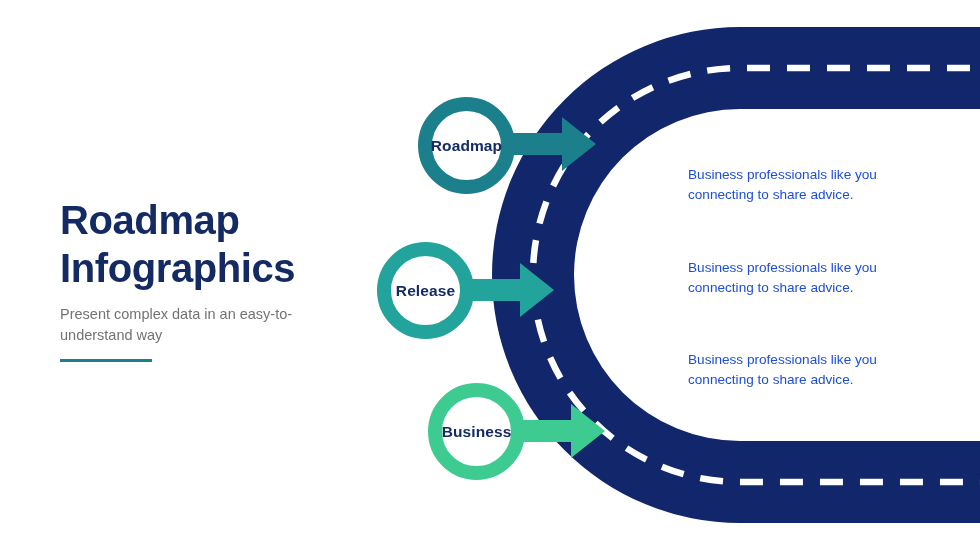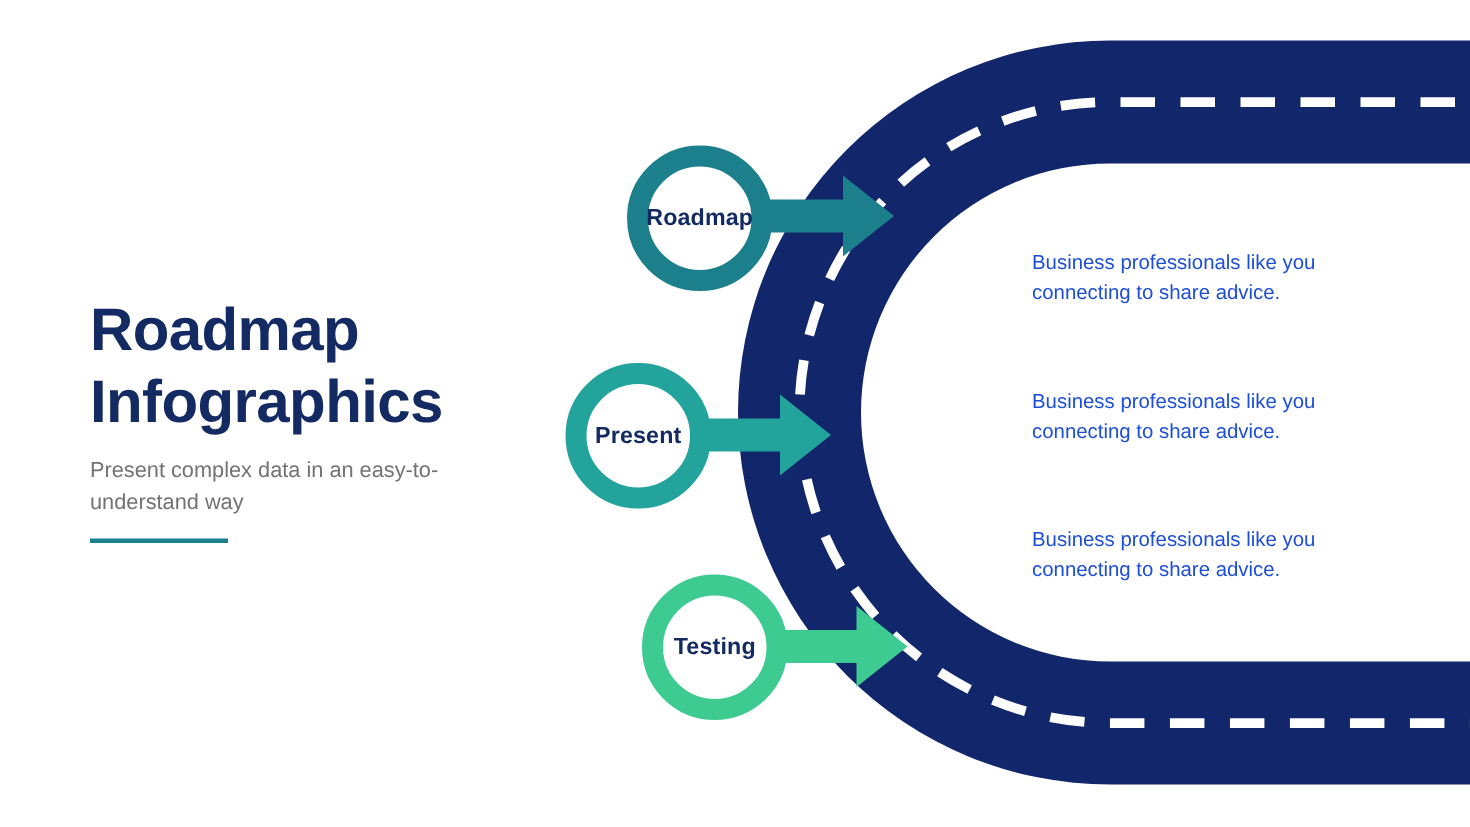--- a/index.html
+++ b/index.html
@@ -135,28 +135,28 @@
     </svg>
     <div class="milestone-ring" style="left:418px; top:97px; width:97px; height:97px; border:14px solid #1c7f8c;"></div>
     <div class="milestone-label" style="left:418px; top:97px; width:97px; height:97px;">Roadmap</div>
   </div>
 
   <div class="milestone" style="left:0; top:0;">
     <svg class="milestone-arrow" style="left:470px; top:259px;" width="86" height="62" viewBox="0 0 86 62">
       <path d="M 0 20 L 50 20 L 50 4 L 84 31 L 50 58 L 50 42 L 0 42 Z" fill="#22a39b"></path>
     </svg>
     <div class="milestone-ring" style="left:377px; top:242px; width:97px; height:97px; border:14px solid #22a39b;"></div>
-    <div class="milestone-label" style="left:377px; top:242px; width:97px; height:97px;">Present</div>
+    <div class="milestone-label" style="left:377px; top:242px; width:97px; height:97px;">Release</div>
   </div>
 
   <div class="milestone" style="left:0; top:0;">
     <svg class="milestone-arrow" style="left:521px; top:400px;" width="86" height="62" viewBox="0 0 86 62">
       <path d="M 0 20 L 50 20 L 50 4 L 84 31 L 50 58 L 50 42 L 0 42 Z" fill="#3ecb92"></path>
     </svg>
     <div class="milestone-ring" style="left:428px; top:383px; width:97px; height:97px; border:14px solid #3ecb92;"></div>
-    <div class="milestone-label" style="left:428px; top:383px; width:97px; height:97px;">Testing</div>
+    <div class="milestone-label" style="left:428px; top:383px; width:97px; height:97px;">Business</div>
   </div>
 
   <div class="road-note" style="left:688px; top:165px;">Business professionals like you connecting to share advice.</div>
   <div class="road-note" style="left:688px; top:258px;">Business professionals like you connecting to share advice.</div>
   <div class="road-note" style="left:688px; top:350px;">Business professionals like you connecting to share advice.</div>
 
 </div>
 
 </body></html>

